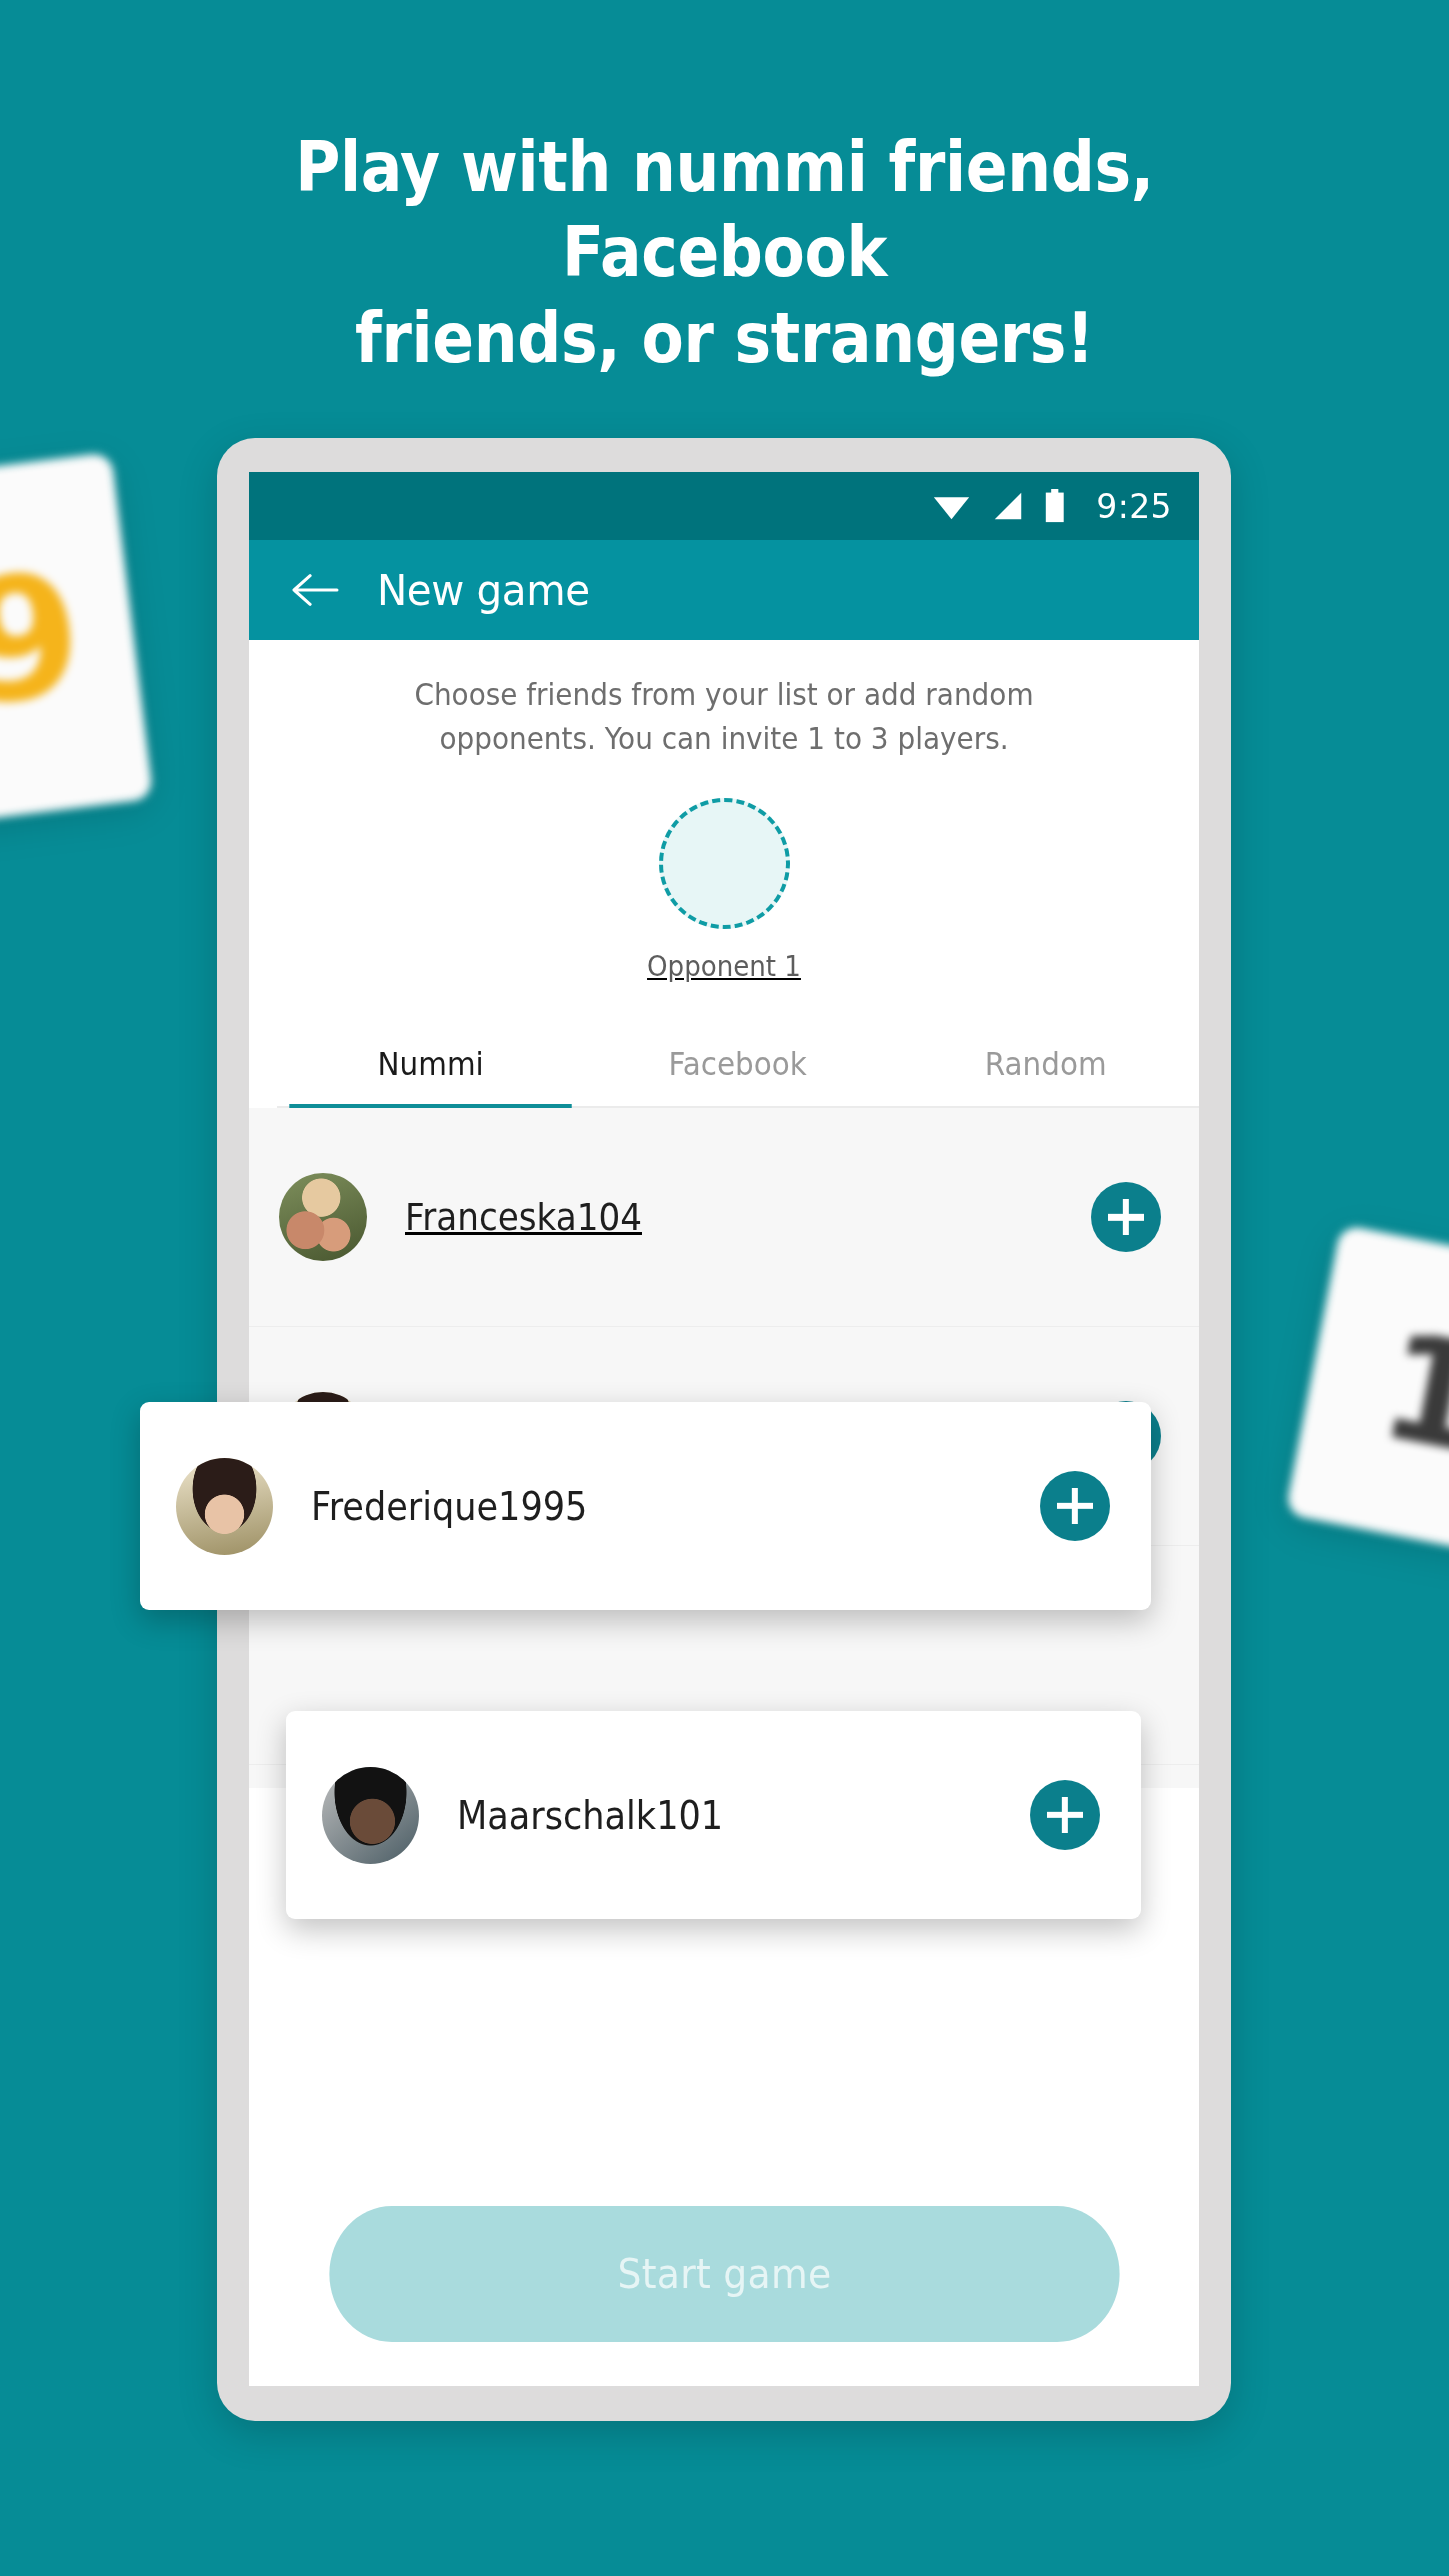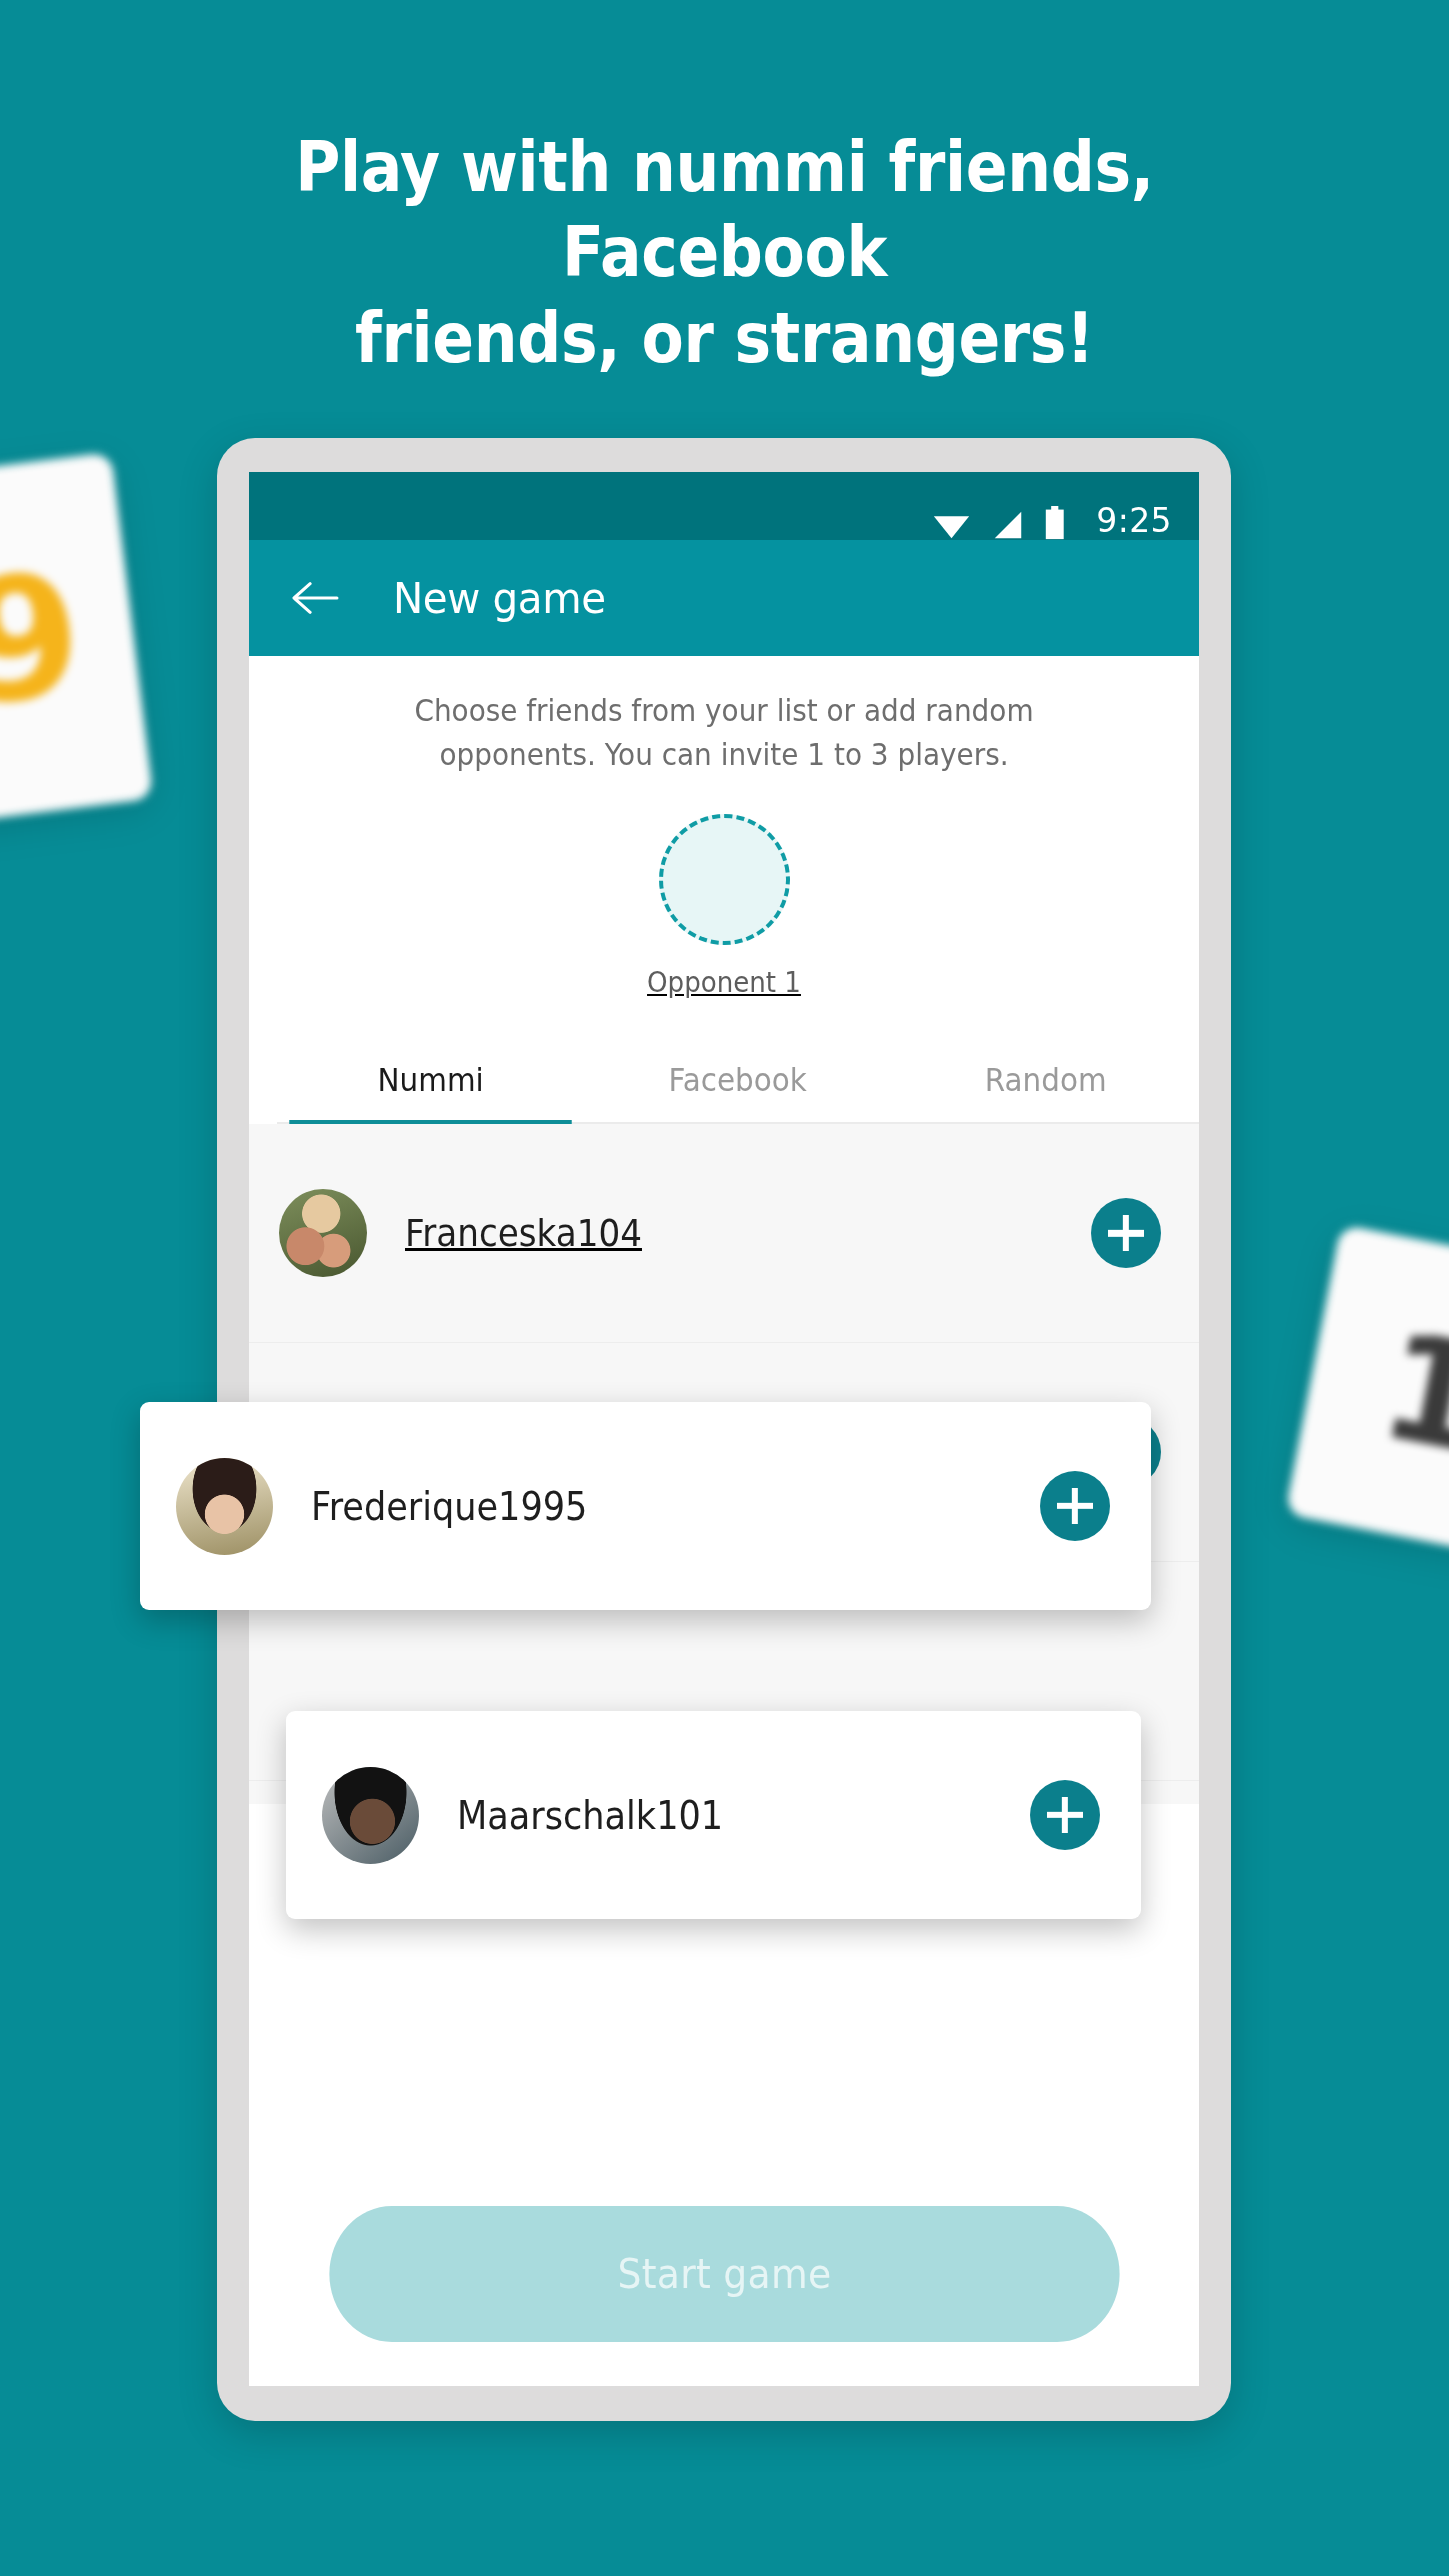--- a/index.html
+++ b/index.html
@@ -71,42 +71,42 @@
     width: 950px; height: 1914px;
     background: #FFFFFF;
     overflow: hidden;
   }
 
   
   #status-bar {
     height: 68px;
     background: #00737C;
     display: flex;
-    align-items: flex-end;
+    align-items: center;
     justify-content: flex-end;
     padding-right: 27px;
     gap: 19.7px;
   }
   .sb-icon { display: block; }
   #status-clock {
     color: #FFFFFF;
     font-size: 33px;
     font-family: "DejaVu Sans", sans-serif;
     letter-spacing: 0.4px;
     margin-left: 10.7px;
   }
 
   
   #app-bar {
-    height: 116px;
+    height: 100px;
     background: #0592A0;
     display: flex;
     align-items: center;
     padding-left: 43px;
-    gap: 54px;
+    gap: 38px;
   }
   #back-arrow { width: 47px; height: 34px; }
   #app-bar-title {
     color: #FFFFFF;
     font-size: 43px;
     font-family: "DejaVu Sans", sans-serif;
     letter-spacing: -0.4px;
     transform: scaleX(0.94);
     transform-origin: left center;
   }

